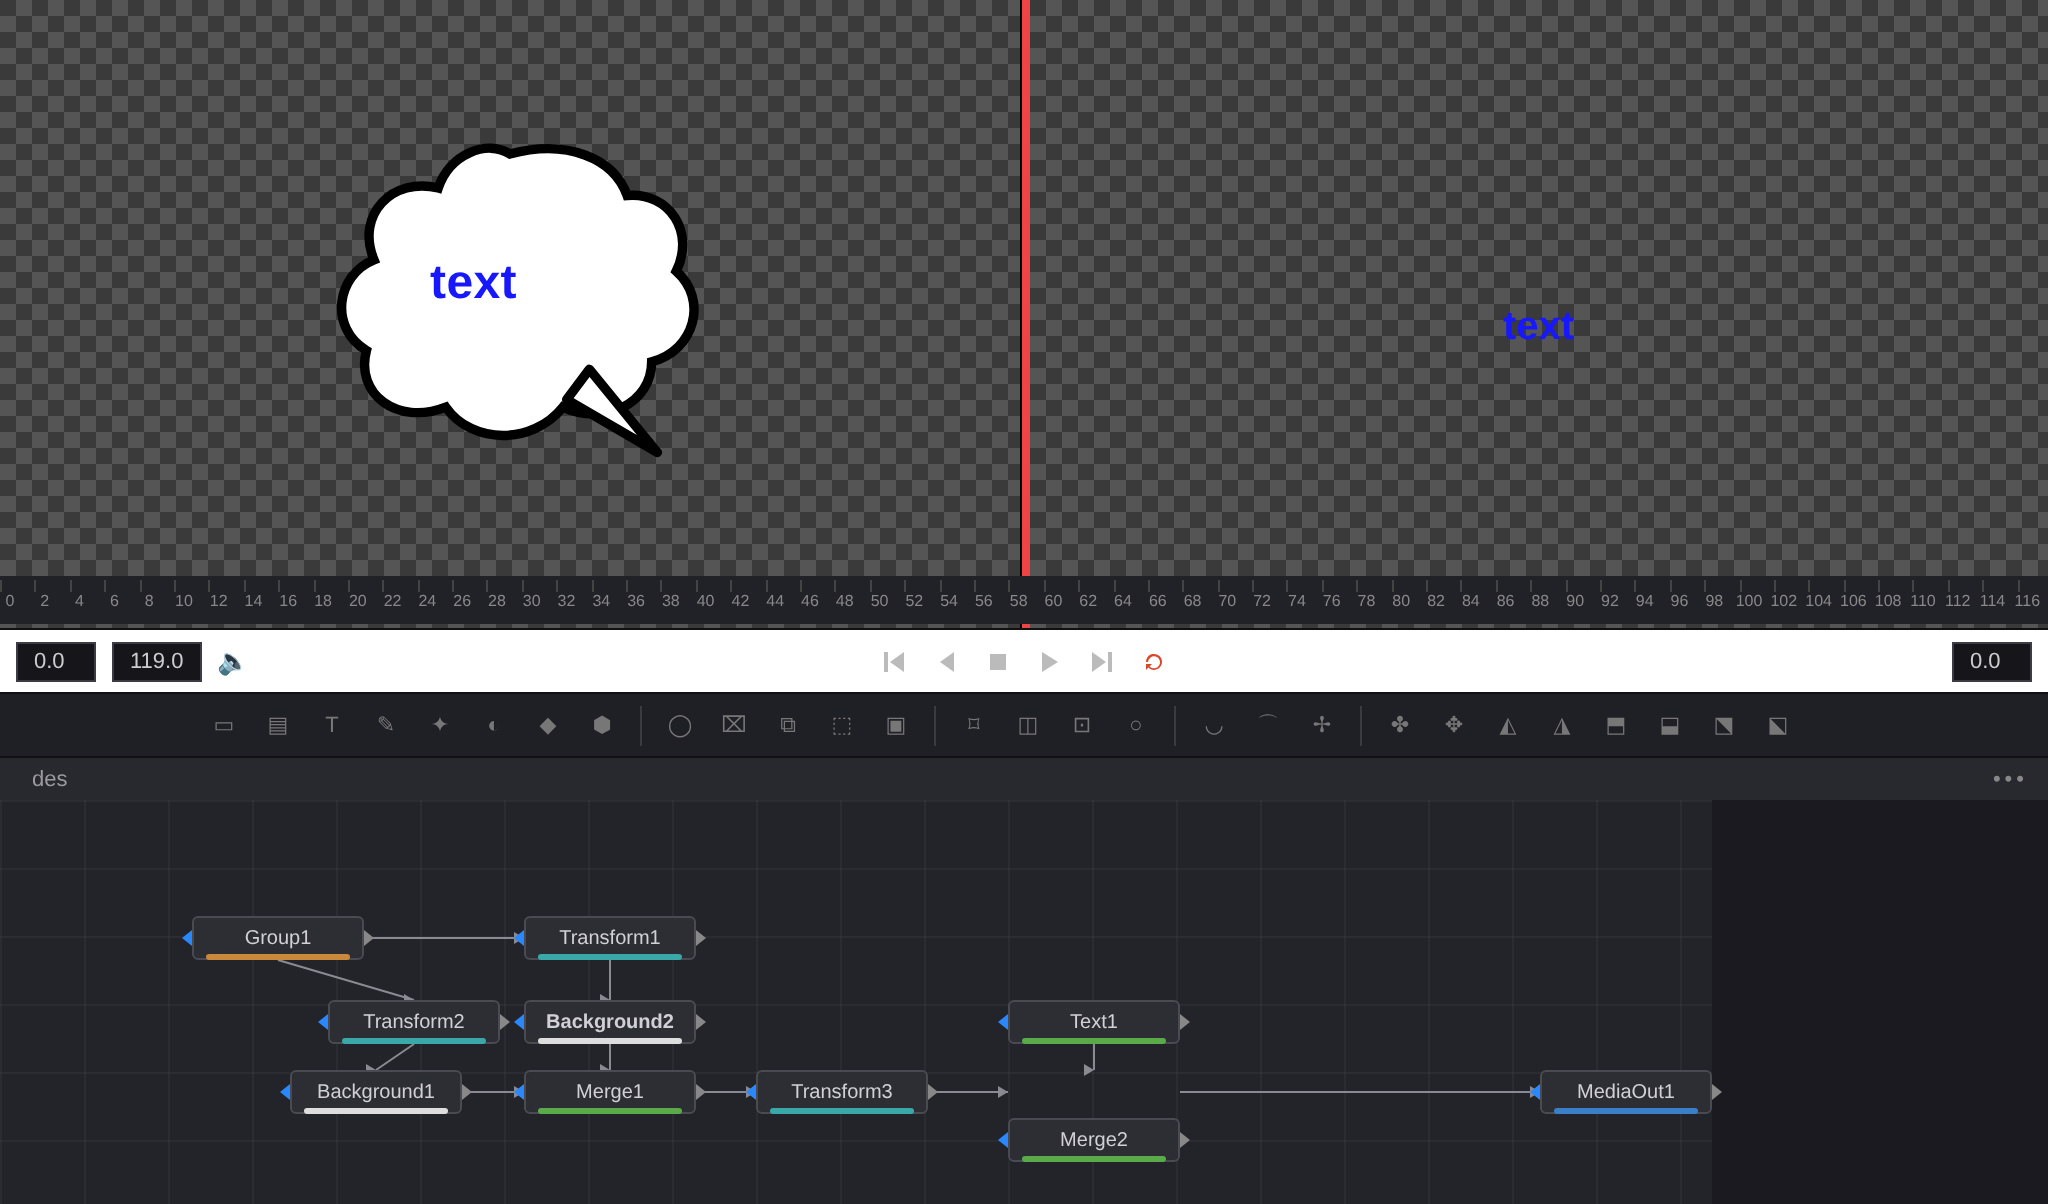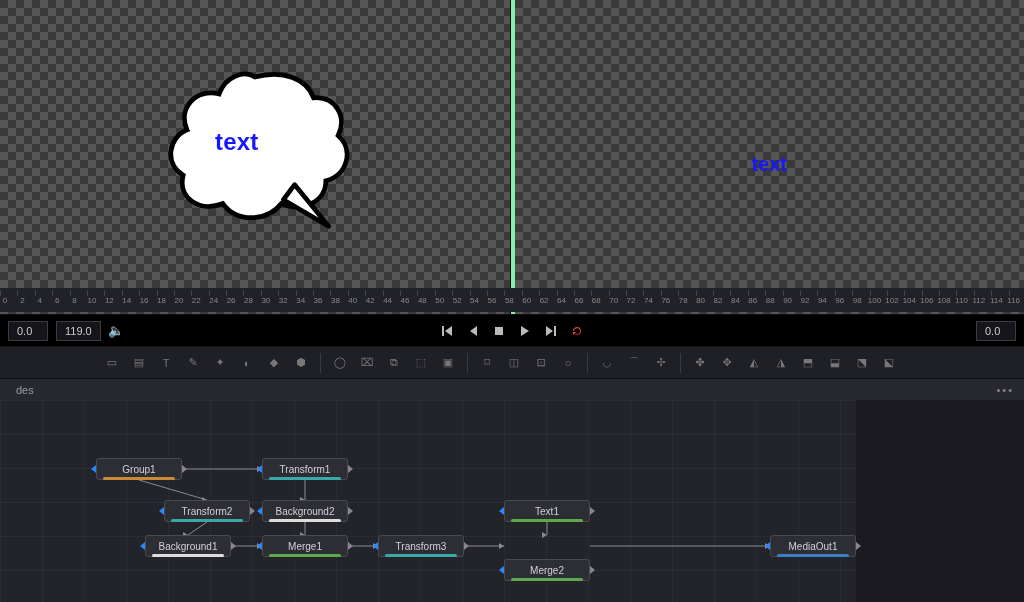--- a/index.html
+++ b/index.html
@@ -1,33 +1,33 @@
 <!DOCTYPE html>
 <html><head>
 <meta charset="utf-8">
 <style>
   * { box-sizing: border-box; margin: 0; padding: 0; user-select: none; }
   body { width: 1024px; height: 602px; background: #1a1a20; font-family: -apple-system, "Segoe UI", Arial, sans-serif; color: #b8b8c0; overflow: hidden; position: relative; font-size: 11px; }
 
   
-  .viewers { position: absolute; top: 0; left: 0; height: 328px; width: 1024px; display: flex; background: #86efac; gap: 4px; }
+  .viewers { position: absolute; top: 0; left: 0; height: 328px; width: 1024px; display: flex; background: #ef4444; gap: 4px; }
   .viewer { flex: 1; background: repeating-conic-gradient(#555 0% 25%, #3a3a3a 0% 50%) 0 0 / 16px 16px; position: relative; }
   .viewer-left { border-right: 1px solid #000; }
   .bubble-wrap { position: absolute; left: 160px; top: 60px; width: 190px; height: 170px; }
   .bubble-wrap svg { width: 100%; height: 100%; }
   .bubble-text { position: absolute; left: 55px; top: 68px; font-size: 24px; font-weight: 700; color: #1818ff; letter-spacing: 0.2px; }
   .right-text { position: absolute; left: 50%; top: 50%; transform: translate(-50%,-50%); font-size: 20px; font-weight: 700; color: #1818ff; }
 
   
   .ruler { position: absolute; top: 288px; left: 0; width: 1024px; height: 24px; background: #212128; display: flex; align-items: flex-start; font-size: 8px; color: #888; padding-top: 2px; overflow: hidden; }
   .ruler .tick { width: 17.4px; flex: 0 0 auto; border-left: 1px solid #444; height: 6px; position: relative; }
   .ruler .tick span { position: absolute; top: 6px; left: -6px; width: 20px; text-align: center; }
 
   
-  .transport { position: absolute; top: 314px; left: 0; width: 1024px; height: 32px; background: #000000; display: flex; align-items: center; padding: 0 8px; gap: 8px; border-top: 1px solid #111; }
+  .transport { position: absolute; top: 314px; left: 0; width: 1024px; height: 32px; background: #ffffff; display: flex; align-items: center; padding: 0 8px; gap: 8px; border-top: 1px solid #111; }
   .tc-box { background: #16161a; border: 1px solid #3c3c44; color: #ccc; height: 20px; padding: 0 8px; font-size: 11px; display: flex; align-items: center; min-width: 40px; }
   .speaker { color: #888; font-size: 13px; }
   .transport .center { position: absolute; left: 50%; transform: translateX(-50%); display: flex; gap: 12px; align-items: center; }
   .tbtn { width:14px; height:14px; display:flex; align-items:center; justify-content:center; color:#bbb; cursor:pointer; }
   .tbtn svg { width:12px; height:12px; fill:#bbb; }
   .loop svg { fill: #d9462a; }
   .tc-right { margin-left: auto; }
 
   
   .toolbar { position: absolute; top: 346px; left: 0; width: 1024px; height: 32px; background: #1f1f26; display: flex; align-items: center; padding-left: 100px; gap: 3px; border-top: 1px solid #111; }
@@ -373,21 +373,21 @@
       <div class="stripe c-teal"></div>
       <div class="port in"></div>
       <div class="port out"></div>
     </div>
     <div class="node" style="left: 164px; top: 100px;">
       <span>Transform2</span>
       <div class="stripe c-teal"></div>
       <div class="port in"></div>
       <div class="port out"></div>
     </div>
-    <div class="node" style="left: 262px; top: 100px;">
+    <div class="node" style="left: 262px; top: 100px; font-weight: bold;">
       <span>Background2</span>
       <div class="stripe c-white"></div>
       <div class="port in"></div>
       <div class="port out"></div>
     </div>
     <div class="node" style="left: 145px; top: 135px;">
       <span>Background1</span>
       <div class="stripe c-white"></div>
       <div class="port in"></div>
       <div class="port out"></div>

